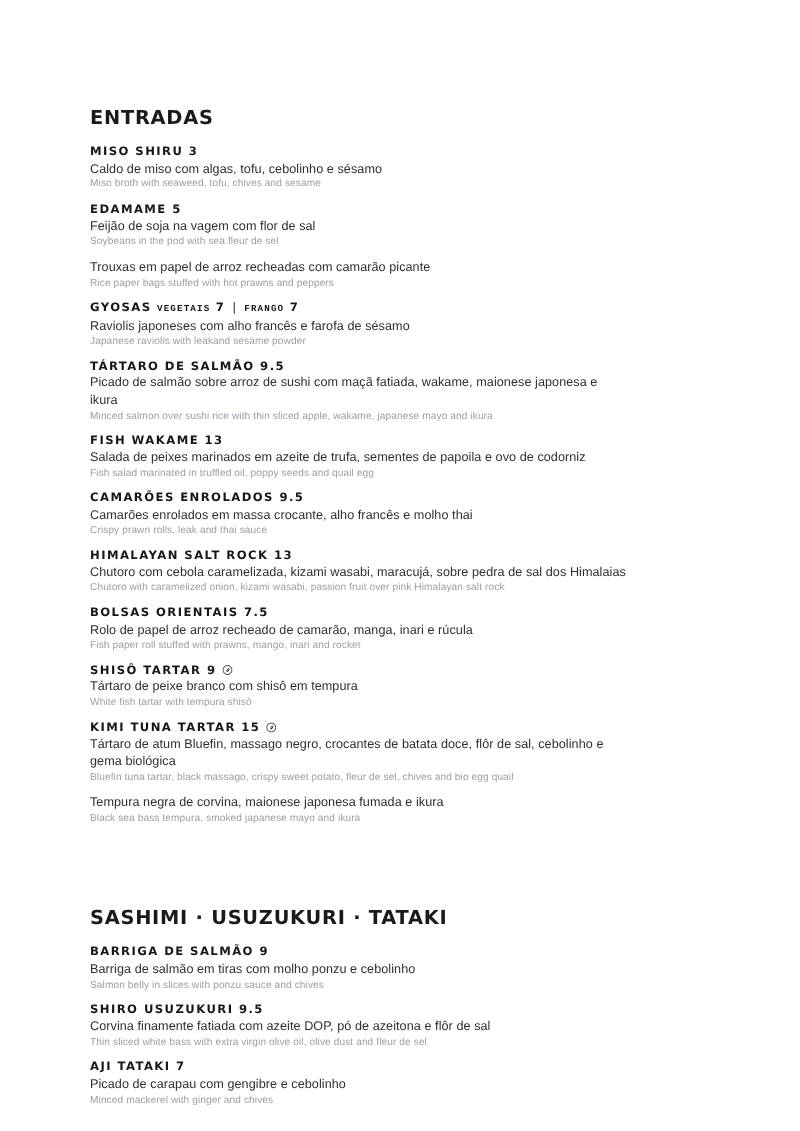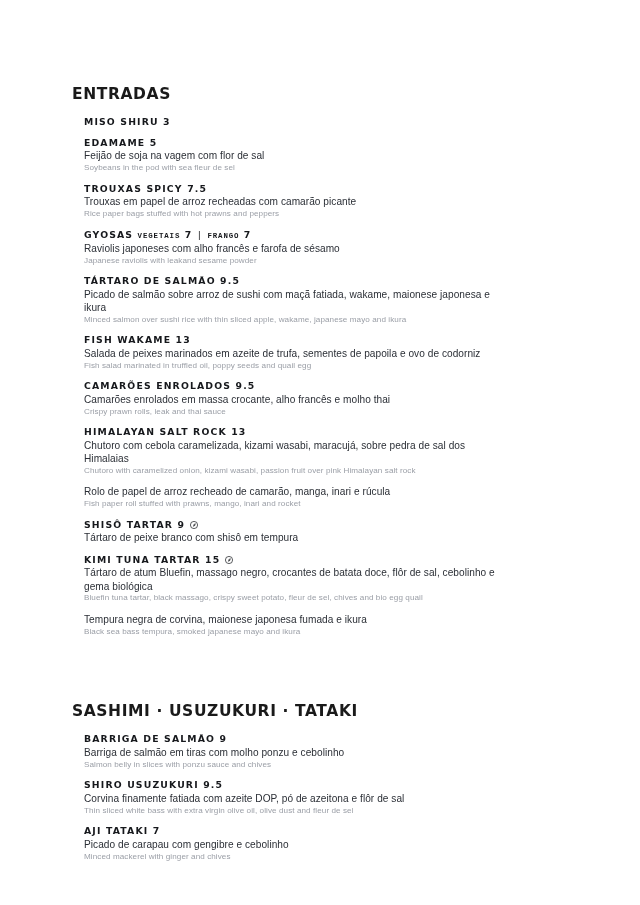--- a/index.html
+++ b/index.html
@@ -43,21 +43,21 @@
   }
 
   
   .items {
     margin: 0;
     padding: 0;
     list-style: none;
   }
 
   .item {
-    margin: 0 0 9px 12px;
+    margin: 0 0 9px 0;
     position: relative;
   }
   .item:last-child {
     margin-bottom: 0;
   }
 
   .item-head {
     font-family: "DejaVu Sans", "Liberation Sans", sans-serif;
     font-size: 9.3px;
     font-weight: 700;
@@ -134,28 +134,29 @@
 </head>
 <body>
 
 <div class="page">
   <div id="sections-root">
       <section class="section">
         <h2 class="section-title">ENTRADAS</h2>
         <ul class="items">
           <li class="item">
             <div class="item-head"><span class="item-name">MISO SHIRU</span> <span class="price">3</span></div>
+            <p class="item-desc">Caldo de miso com algas, tofu, cebolinho e sésamo</p>
+            <p class="item-desc-en">Miso broth with seaweed, tofu, chives and sesame</p>
           </li>
           <li class="item">
             <div class="item-head"><span class="item-name">EDAMAME</span> <span class="price">5</span></div>
             <p class="item-desc">Feijão de soja na vagem com flor de sal</p>
             <p class="item-desc-en">Soybeans in the pod with sea fleur de sel</p>
           </li>
           <li class="item">
-            <div class="item-head"><span class="item-name">TROUXAS SPICY</span> <span class="price">7.5</span></div>
             <p class="item-desc">Trouxas em papel de arroz recheadas com camarão picante</p>
             <p class="item-desc-en">Rice paper bags stuffed with hot prawns and peppers</p>
           </li>
           <li class="item">
             <div class="item-head"><span class="item-name">GYOSAS</span> <span class="modifier">VEGETAIS</span> <span class="price">7</span> <span class="sep">|</span> <span class="modifier">FRANGO</span> <span class="price">7</span></div>
             <p class="item-desc">Raviolis japoneses com alho francês e farofa de sésamo</p>
             <p class="item-desc-en">Japanese raviolis with leakand sesame powder</p>
           </li>
           <li class="item">
             <div class="item-head"><span class="item-name">TÁRTARO DE SALMÃO</span> <span class="price">9.5</span></div>
@@ -171,30 +172,32 @@
             <div class="item-head"><span class="item-name">CAMARÕES ENROLADOS</span> <span class="price">9.5</span></div>
             <p class="item-desc">Camarões enrolados em massa crocante, alho francês e molho thai</p>
             <p class="item-desc-en">Crispy prawn rolls, leak and thai sauce</p>
           </li>
           <li class="item">
             <div class="item-head"><span class="item-name">HIMALAYAN SALT ROCK</span> <span class="price">13</span></div>
             <p class="item-desc">Chutoro com cebola caramelizada, kizami wasabi, maracujá, sobre pedra de sal dos Himalaias</p>
             <p class="item-desc-en">Chutoro with caramelized onion, kizami wasabi, passion fruit over pink Himalayan salt rock</p>
           </li>
           <li class="item">
+            <div class="item-head"><span class="item-name">BOLSAS ORIENTAIS</span> <span class="price">7.5</span></div>
             <p class="item-desc">Rolo de papel de arroz recheado de camarão, manga, inari e rúcula</p>
             <p class="item-desc-en">Fish paper roll stuffed with prawns, mango, inari and rocket</p>
           </li>
           <li class="item">
             <div class="item-head"><span class="item-name">SHISÔ TARTAR</span> <span class="price">9</span><span class="leaf-icon"><svg viewBox="0 0 16 16" xmlns="http://www.w3.org/2000/svg">
                   <circle cx="8" cy="8" r="7.2" fill="none" stroke="#16181c" stroke-width="1.4"></circle>
                   <path d="M11.4 4.6c0 4-2.1 6.4-5.6 6.9 0.2-3.9 2.2-6.2 5.6-6.9z" fill="#16181c"></path>
                   <path d="M5.1 11.9c1.4-2.4 3.2-4.2 5.6-5.6" fill="none" stroke="#ffffff" stroke-width="0.9" stroke-linecap="round"></path>
                 </svg></span></div>
             <p class="item-desc">Tártaro de peixe branco com shisô em tempura</p>
+            <p class="item-desc-en">White fish tartar with tempura shisô</p>
           </li>
           <li class="item">
             <div class="item-head"><span class="item-name">KIMI TUNA TARTAR</span> <span class="price">15</span><span class="leaf-icon"><svg viewBox="0 0 16 16" xmlns="http://www.w3.org/2000/svg">
                   <circle cx="8" cy="8" r="7.2" fill="none" stroke="#16181c" stroke-width="1.4"></circle>
                   <path d="M11.4 4.6c0 4-2.1 6.4-5.6 6.9 0.2-3.9 2.2-6.2 5.6-6.9z" fill="#16181c"></path>
                   <path d="M5.1 11.9c1.4-2.4 3.2-4.2 5.6-5.6" fill="none" stroke="#ffffff" stroke-width="0.9" stroke-linecap="round"></path>
                 </svg></span></div>
             <p class="item-desc">Tártaro de atum Bluefin, massago negro, crocantes de batata doce, flôr de sal, cebolinho e gema biológica</p>
             <p class="item-desc-en">Bluefin tuna tartar, black massago, crispy sweet potato, fleur de sel, chives and bio egg quail</p>
           </li>

